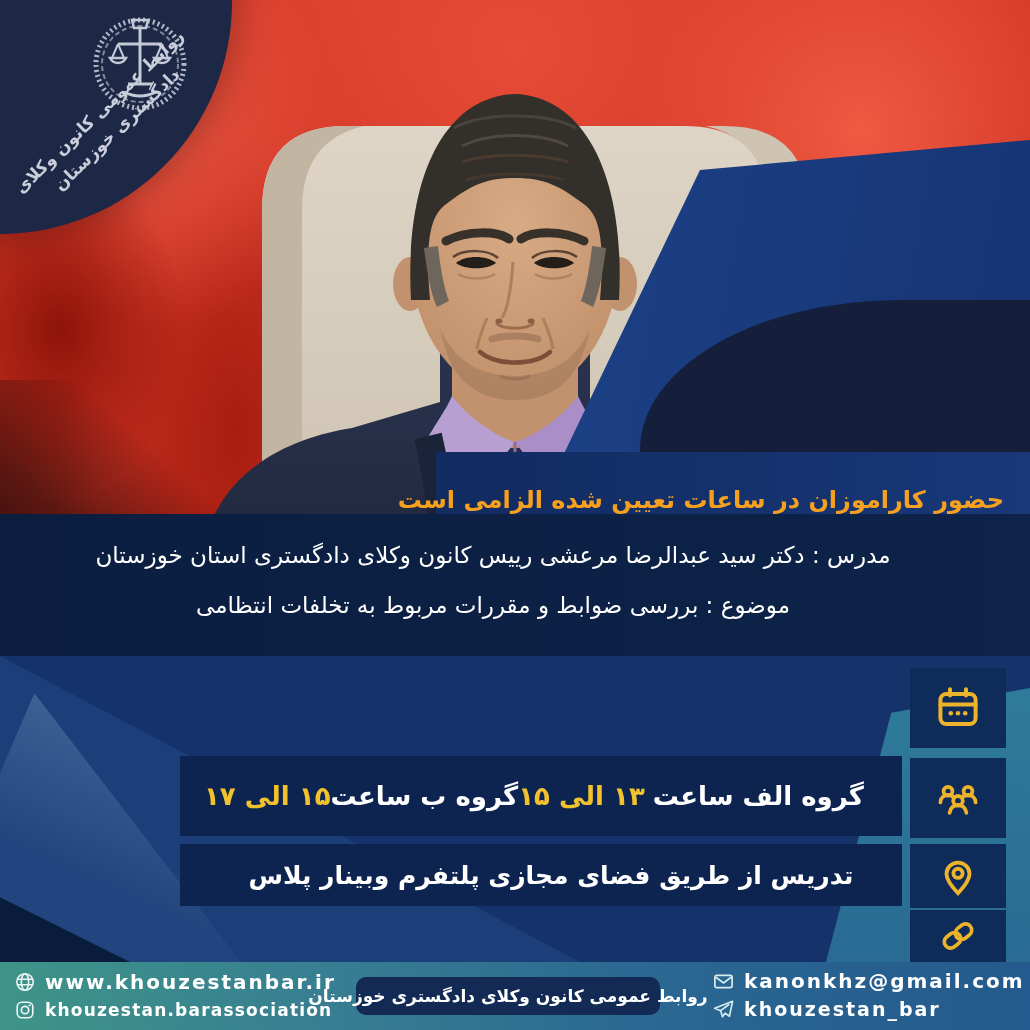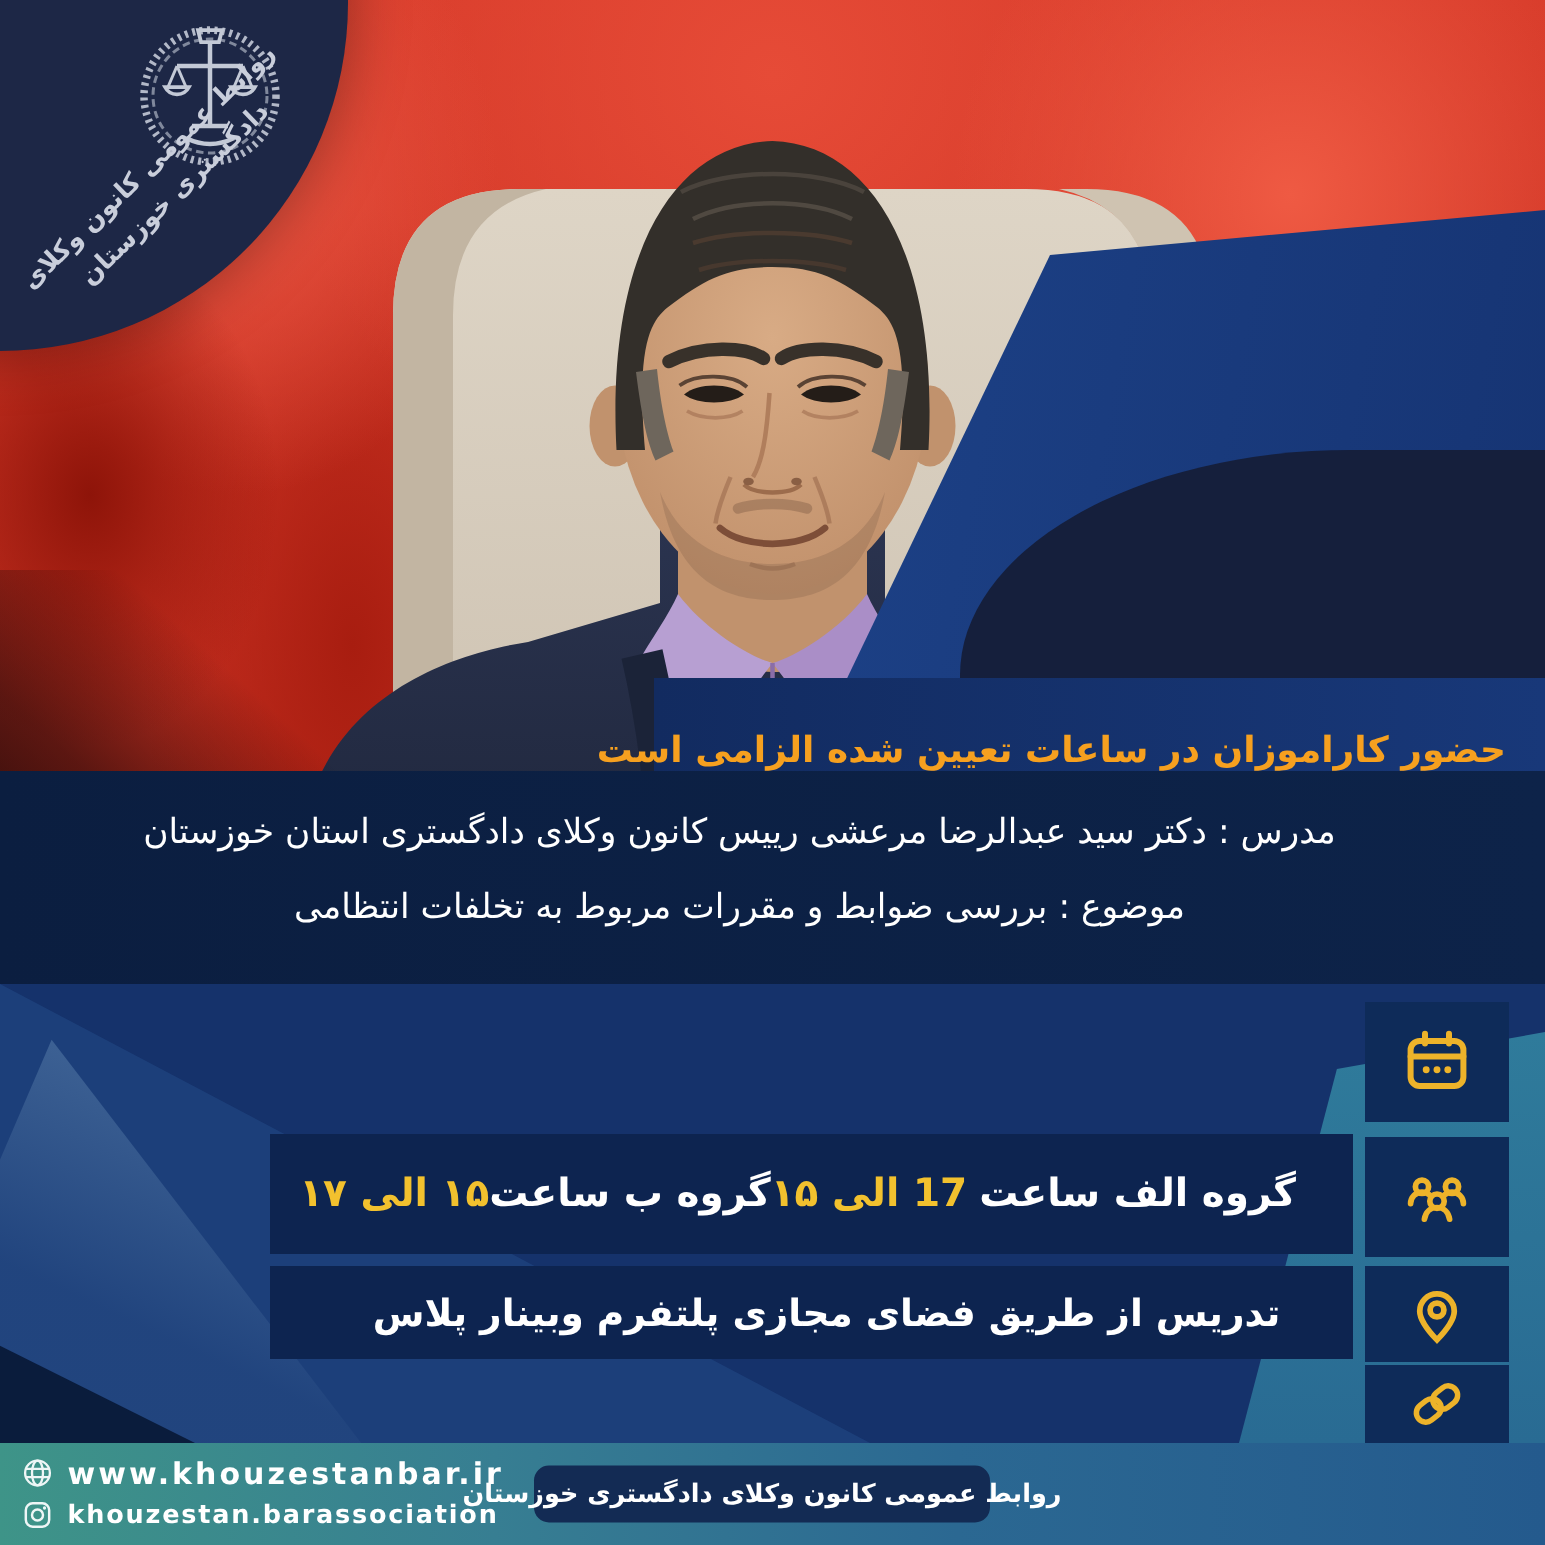--- a/index.html
+++ b/index.html
@@ -220,21 +220,21 @@
     <svg width="48" height="48" viewBox="0 0 24 24" fill="none" stroke="#edb32a" stroke-width="2" stroke-linecap="round">
       <rect x="3.2" y="5" width="17.6" height="15" rx="3"></rect>
       <path d="M8 2.6v3.2 M16 2.6v3.2 M3.2 10.2h17.6"></path>
       <circle cx="8.4" cy="14.6" r="1.15" fill="#edb32a" stroke="none"></circle>
       <circle cx="12" cy="14.6" r="1.15" fill="#edb32a" stroke="none"></circle>
       <circle cx="15.6" cy="14.6" r="1.15" fill="#edb32a" stroke="none"></circle>
     </svg>
   </div>
 
   <div class="row-bar bar-groups">
-    <span class="grp grp-a"><span>گروه الف ساعت</span><span class="time">17 الی ۱۵</span></span>
+    <span class="grp grp-a"><span>گروه الف ساعت</span><span class="time">۱۳ الی ۱۵</span></span>
     <span class="grp grp-b"><span>گروه ب ساعت</span><span class="time">۱۵ الی ۱۷</span></span>
   </div>
   <div class="icon-box box-2">
     <svg width="48" height="48" viewBox="0 0 24 24" fill="none" stroke="#edb32a" stroke-width="1.9" stroke-linecap="round">
       <circle cx="7" cy="8.6" r="2.2"></circle>
       <path d="M3.2 14.2c0-2.1 1.7-3.8 3.8-3.8 1 0 1.9.4 2.6 1"></path>
       <circle cx="17" cy="8.6" r="2.2"></circle>
       <path d="M20.8 14.2c0-2.1-1.7-3.8-3.8-3.8-1 0-1.9.4-2.6 1"></path>
       <circle cx="12" cy="13.4" r="2.4"></circle>
       <path d="M7.8 19.4c.4-2.5 2.1-3.9 4.2-3.9s3.8 1.4 4.2 3.9"></path>
@@ -277,15 +277,31 @@
           <circle cx="17.1" cy="6.9" r="1.2" fill="#eef6f6" stroke="none"></circle>
         </svg>
         <span class="t2">khouzestan.barassociation</span>
       </div>
     </div>
 
     <div class="pill">
       <span>روابط عمومی کانون وکلای دادگستری خوزستان</span>
     </div>
 
+    <div class="contact-col mail-col">
+      <div class="contact-line">
+        <svg width="23" height="23" viewBox="0 0 24 24" fill="none" stroke="#d7ecef" stroke-width="1.8">
+          <rect x="3" y="5.5" width="18" height="13" rx="2"></rect>
+          <path d="M4 7.5l8 6 8-6"></path>
+        </svg>
+        <span class="t1">kanonkhz@gmail.com</span>
+      </div>
+      <div class="contact-line">
+        <svg width="23" height="23" viewBox="0 0 24 24" fill="none" stroke="#d7ecef" stroke-width="1.7" stroke-linejoin="round">
+          <path d="M21.5 3.5 L2.8 10.8 L9 13.2 L10.9 19.5 L13.6 15.8 L18.2 19 Z"></path>
+          <path d="M9 13.2 L18 6.5"></path>
+        </svg>
+        <span class="t2">khouzestan_bar</span>
+      </div>
+    </div>
   </div>
 
 </div>
 
 </body></html>

